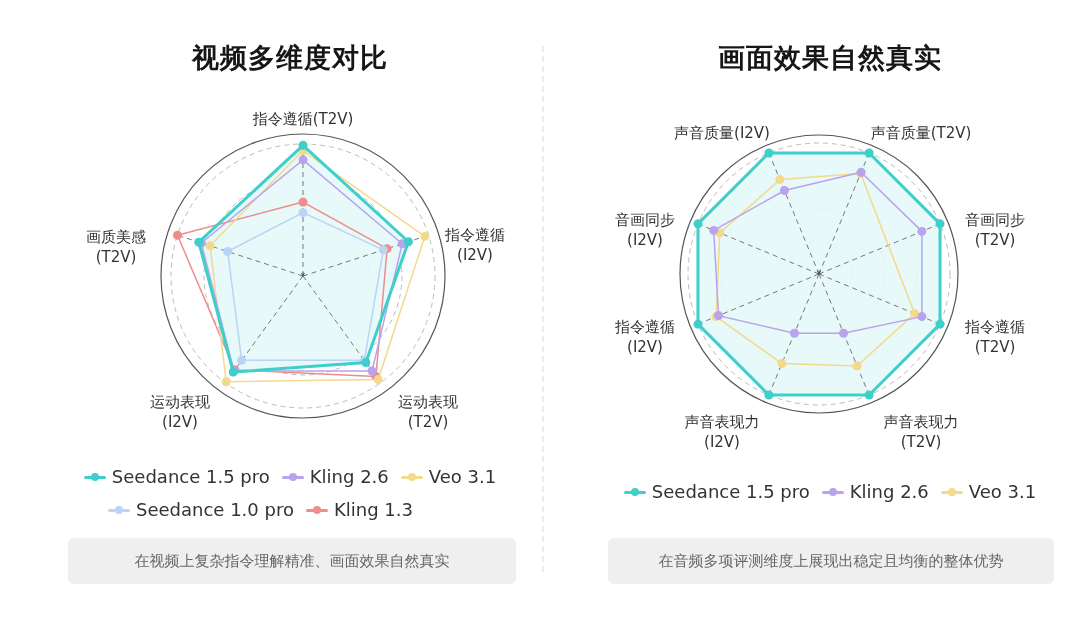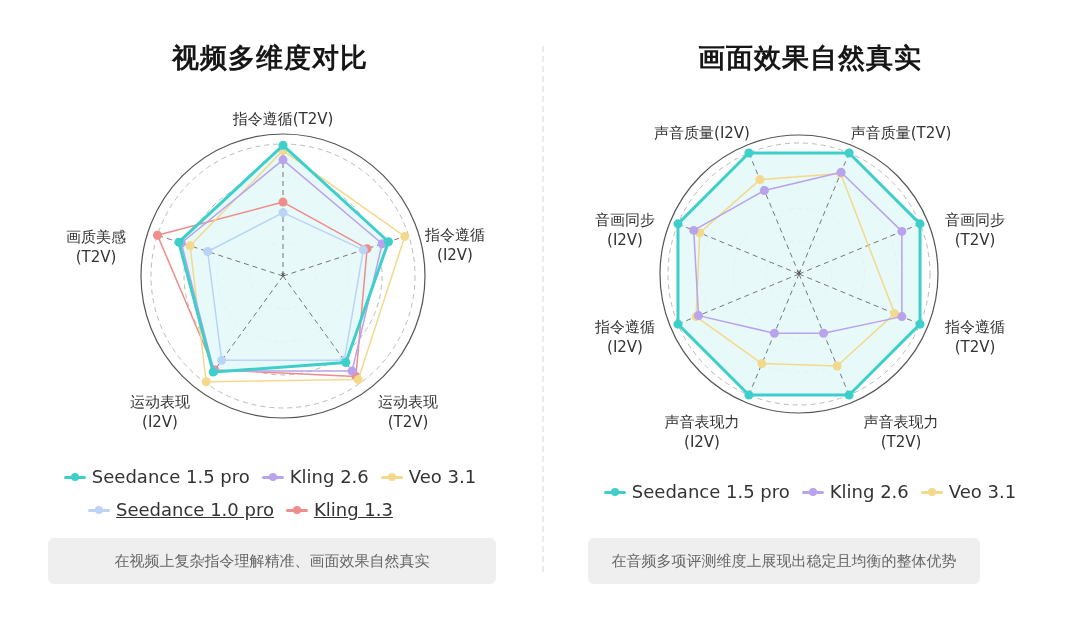--- a/index.html
+++ b/index.html
@@ -1,18 +1,18 @@
 <!DOCTYPE html>
 <html><head>
 <meta charset="utf-8">
 <style>
   html, body { margin: 0; padding: 0; background: #ffffff; }
   body { width: 1080px; height: 618px; position: relative; overflow: hidden;
          font-family: "DejaVu Sans", "Liberation Sans", sans-serif; color: #222; }
-  .panel { position: absolute; top: 0; width: 540px; height: 618px; }
+  .panel { position: absolute; top: 0; width: 540px; height: 618px; margin-left: 20px; }
   .panel.left { left: 0; }
   .panel.right { left: 540px; }
   .title { position: absolute; top: 40px; left: 0; width: 100%; text-align: center;
            font-size: 27px; font-weight: bold; color: #161616; letter-spacing: 1px; }
   svg.radar { position: absolute; left: 0; top: 0; }
   .axis-label { font-size: 15px; fill: #333; }
   .legend { position: absolute; left: 0; width: 100%; font-size: 18px; color: #333; }
   .legend-row { display: flex; justify-content: center; gap: 12px; margin-bottom: 12px; white-space: nowrap; }
   .legend-item { display: flex; align-items: center; gap: 6px; }
   .legend-swatch { position: relative; width: 22px; height: 12px; display: inline-block; }
@@ -94,21 +94,21 @@
         <span>Kling 2.6</span>
       </div>
       <div class="legend-item">
         <span class="legend-swatch">
             <span class="ln" style="background:#f3d98b"></span>
             <span class="dt" style="background:#f3d98b"></span>
           </span>
         <span>Veo 3.1</span>
       </div>
     </div>
-    <div class="legend-row" style="justify-content:flex-start; padding-left:88px;text-decoration:underline;">
+    <div class="legend-row" style="justify-content:flex-start; padding-left:88px;">
       <div class="legend-item">
         <span class="legend-swatch">
             <span class="ln" style="background:#b9d4f5"></span>
             <span class="dt" style="background:#b9d4f5"></span>
           </span>
         <span>Seedance 1.0 pro</span>
       </div>
       <div class="legend-item">
         <span class="legend-swatch">
             <span class="ln" style="background:#ee8d8b"></span>
@@ -194,14 +194,14 @@
       </div>
       <div class="legend-item">
         <span class="legend-swatch">
             <span class="ln" style="background:#f3d98b"></span>
             <span class="dt" style="background:#f3d98b"></span>
           </span>
         <span>Veo 3.1</span>
       </div>
     </div>
   </div>
-  <div class="caption" style="left:48px; top:538px; width:392px;">在音频多项评测维度上展现出稳定且均衡的整体优势</div>
+  <div class="caption" style="left:48px; top:538px; width:446px;">在音频多项评测维度上展现出稳定且均衡的整体优势</div>
 </div>
 
 </body></html>

